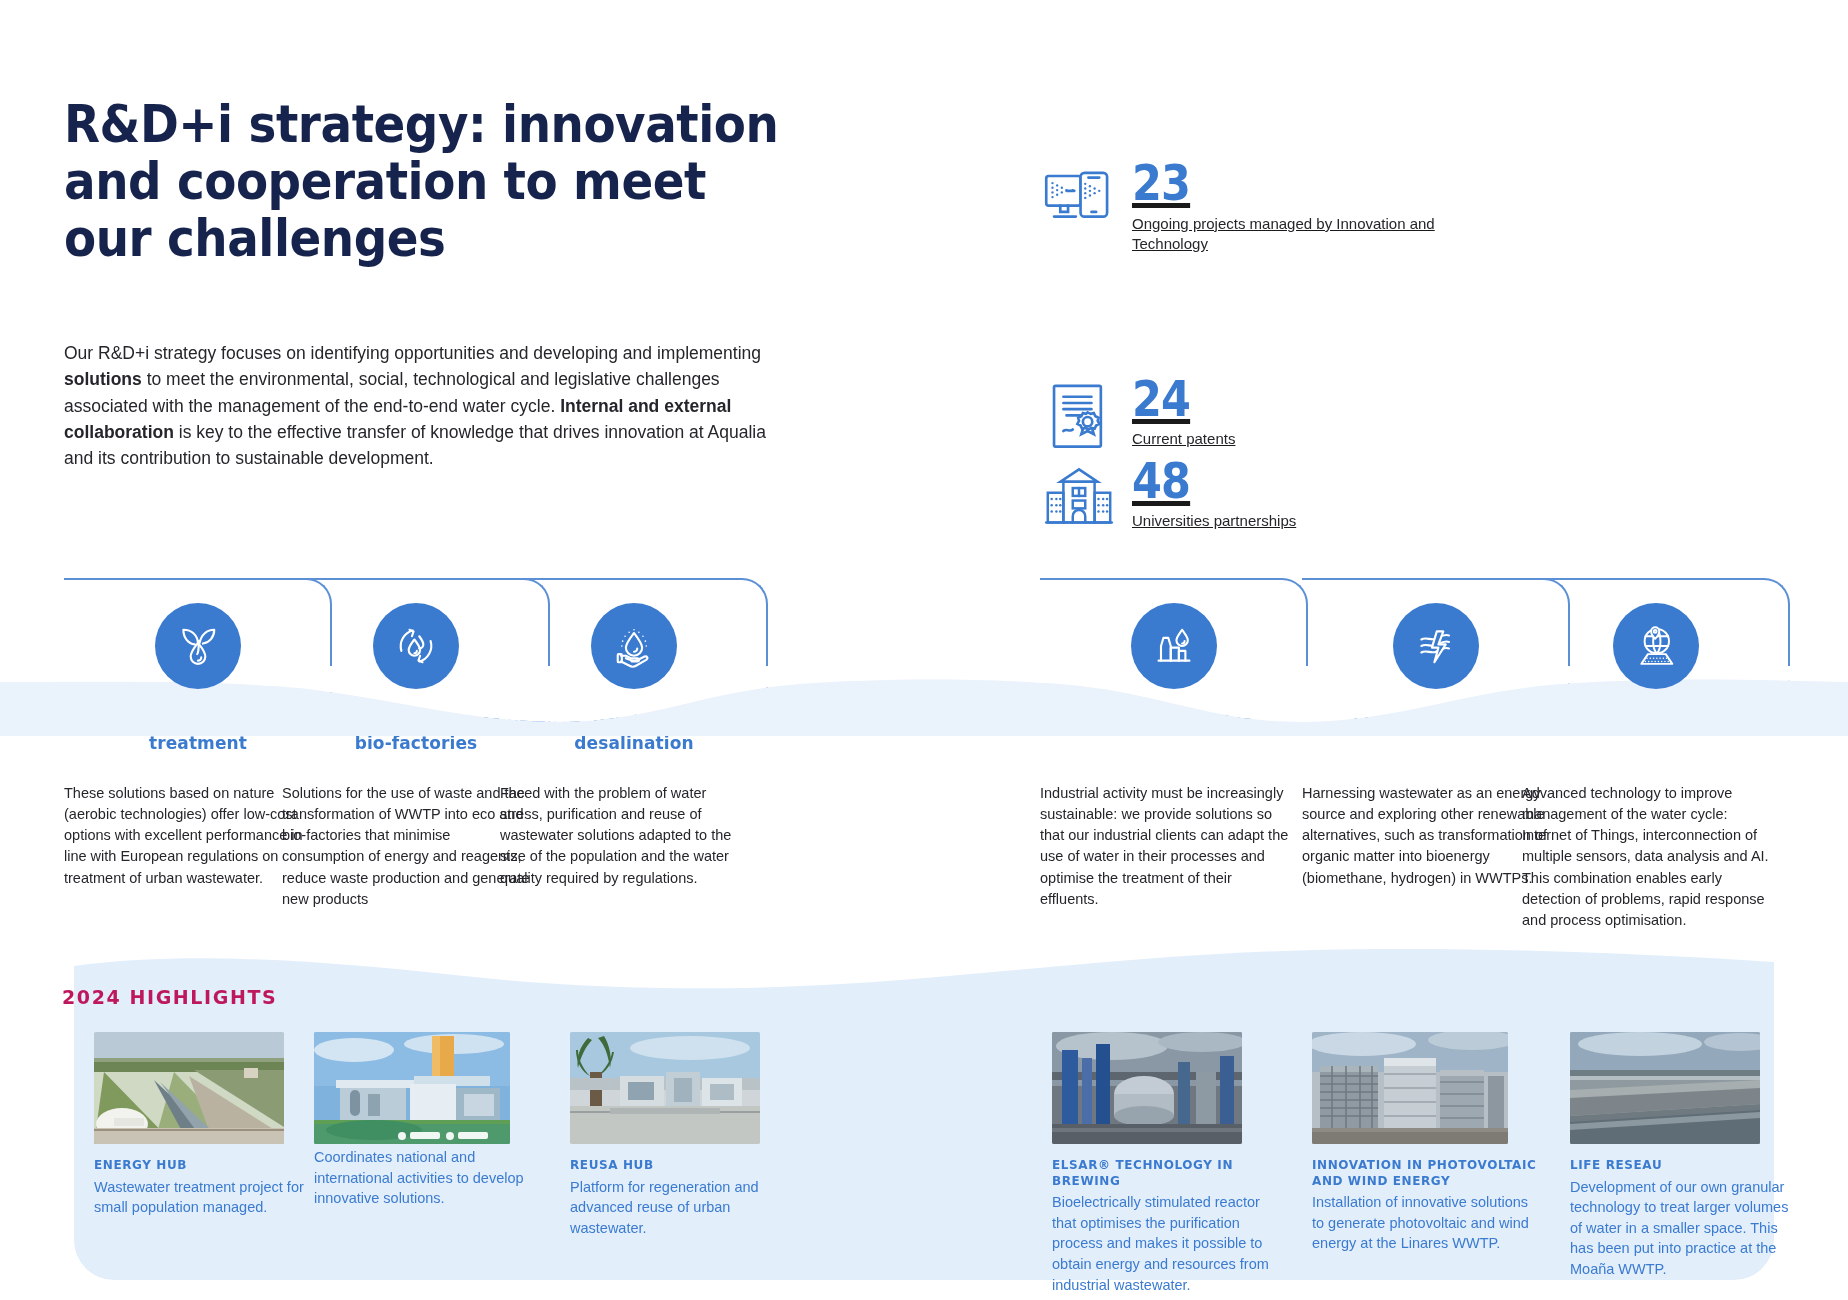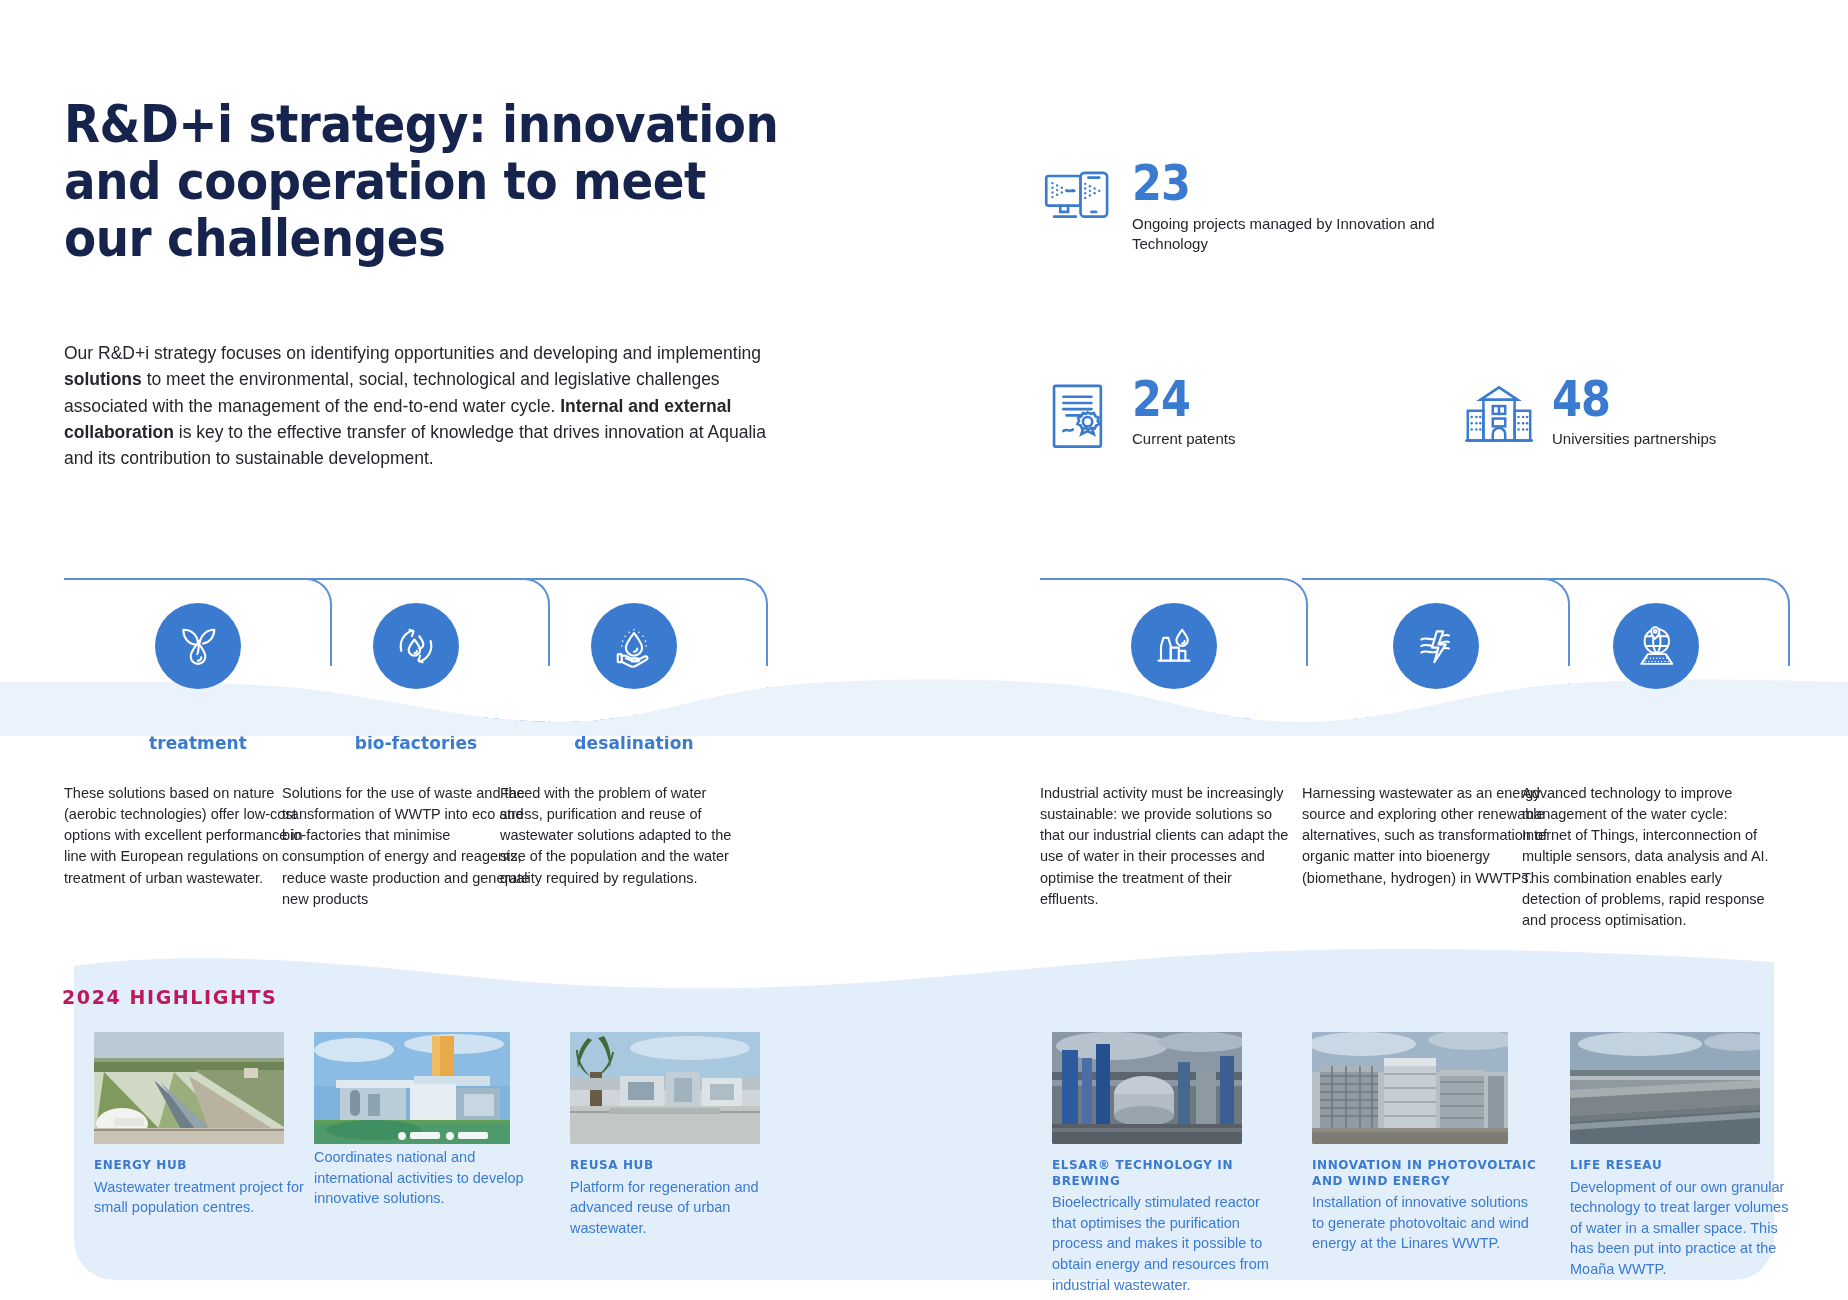--- a/index.html
+++ b/index.html
@@ -34,41 +34,41 @@
     width: 725px;
     font-size: 17.5px;
     line-height: 1.50;
     color: #24262b;
   }
   .intro b { font-weight: 700; }
 
   
   .stats { position: absolute; left: 1040px; top: 158px; width: 790px; }
   .stat-row { display: flex; }
-  .stat { width: 420px; display: flex; align-items: flex-start; gap: 14px; }
+  .stat { width: 420px; display: flex; align-items: flex-start; gap: 14px; text-decoration: underline; }
   .stat.narrow { width: 370px; }
   .stat-icon { width: 78px; height: 78px; flex: 0 0 78px; margin-top: 4px; }
   .stat-body { padding-top: 2px; }
   .stat-num {
     font-family: "DejaVu Sans", sans-serif;
     font-weight: 700;
     font-size: 50px;
     line-height: 0.95;
     color: #3a7bd0;
     transform: scaleX(0.86);
     transform-origin: left center;
     letter-spacing: -1px;
   }
   .stat-label {
     font-size: 15px;
     line-height: 1.34;
     color: #24262b;
     margin-top: 6px;
   }
-  .stat-row.second { margin-top: 120px; }
+  .stat-row.second { margin-top: 120px; flex-direction: column; }
 
   
   .areas-heading {
     position: absolute; left: 64px; top: 530px;
     font-size: 26px;
     color: #3a7bd0;
     letter-spacing: 0.1px;
   }
   .areas-heading b {
     font-family: "DejaVu Sans", sans-serif;
@@ -412,21 +412,21 @@
             <path d="M60 48 L128 112 H95 Z" fill="#6f7f88"></path>
             <path d="M66 50 L132 112 H112 Z" fill="#93a3ac"></path>
             <ellipse cx="28" cy="92" rx="26" ry="16" fill="#f2f2ee"></ellipse>
             <rect x="20" y="86" width="30" height="8" fill="#e6e6e0"></rect>
             <rect x="0" y="96" width="190" height="16" fill="#c8c3b4"></rect>
             <path d="M0 98h190" stroke="#9a8f7d" stroke-width="2"></path>
             <rect x="150" y="36" width="14" height="10" fill="#d8d2c2"></rect>
           </svg>
         </div>
         <div class="hl-cap-title">ENERGY HUB</div>
-        <div class="hl-cap-text">Wastewater treatment project for small population centres.</div>
+        <div class="hl-cap-text">Wastewater treatment project for small population managed.</div>
       </div>
 
       <div class="hl-item" style="left:252px; top:14px">
         <div class="hl-thumb wide">
           <svg viewBox="0 0 196 112" preserveAspectRatio="none">
             <rect width="196" height="112" fill="#7fb2dd"></rect>
             <path d="M0 0h196v54H0z" fill="#8cbce4"></path>
             <ellipse cx="40" cy="18" rx="40" ry="12" fill="#d3e5f3"></ellipse>
             <ellipse cx="140" cy="12" rx="50" ry="10" fill="#cfe2f2"></ellipse>
             <rect x="118" y="4" width="22" height="52" fill="#e8a94a"></rect>

